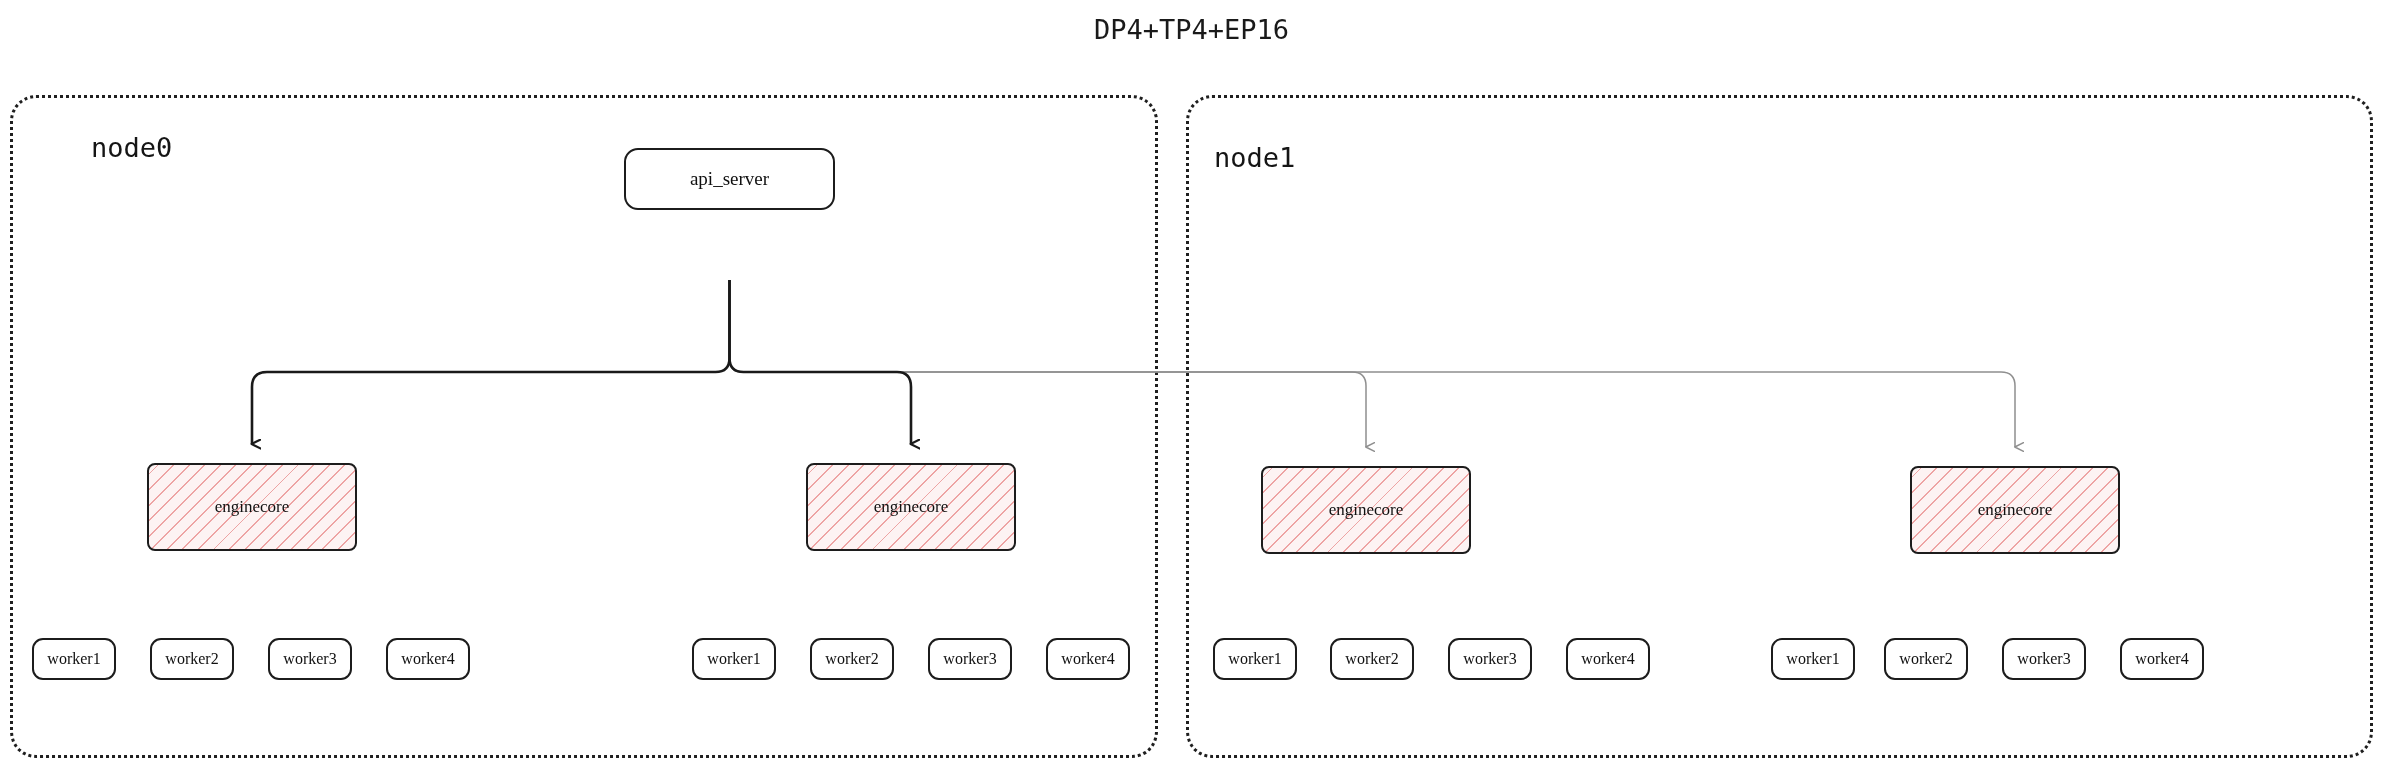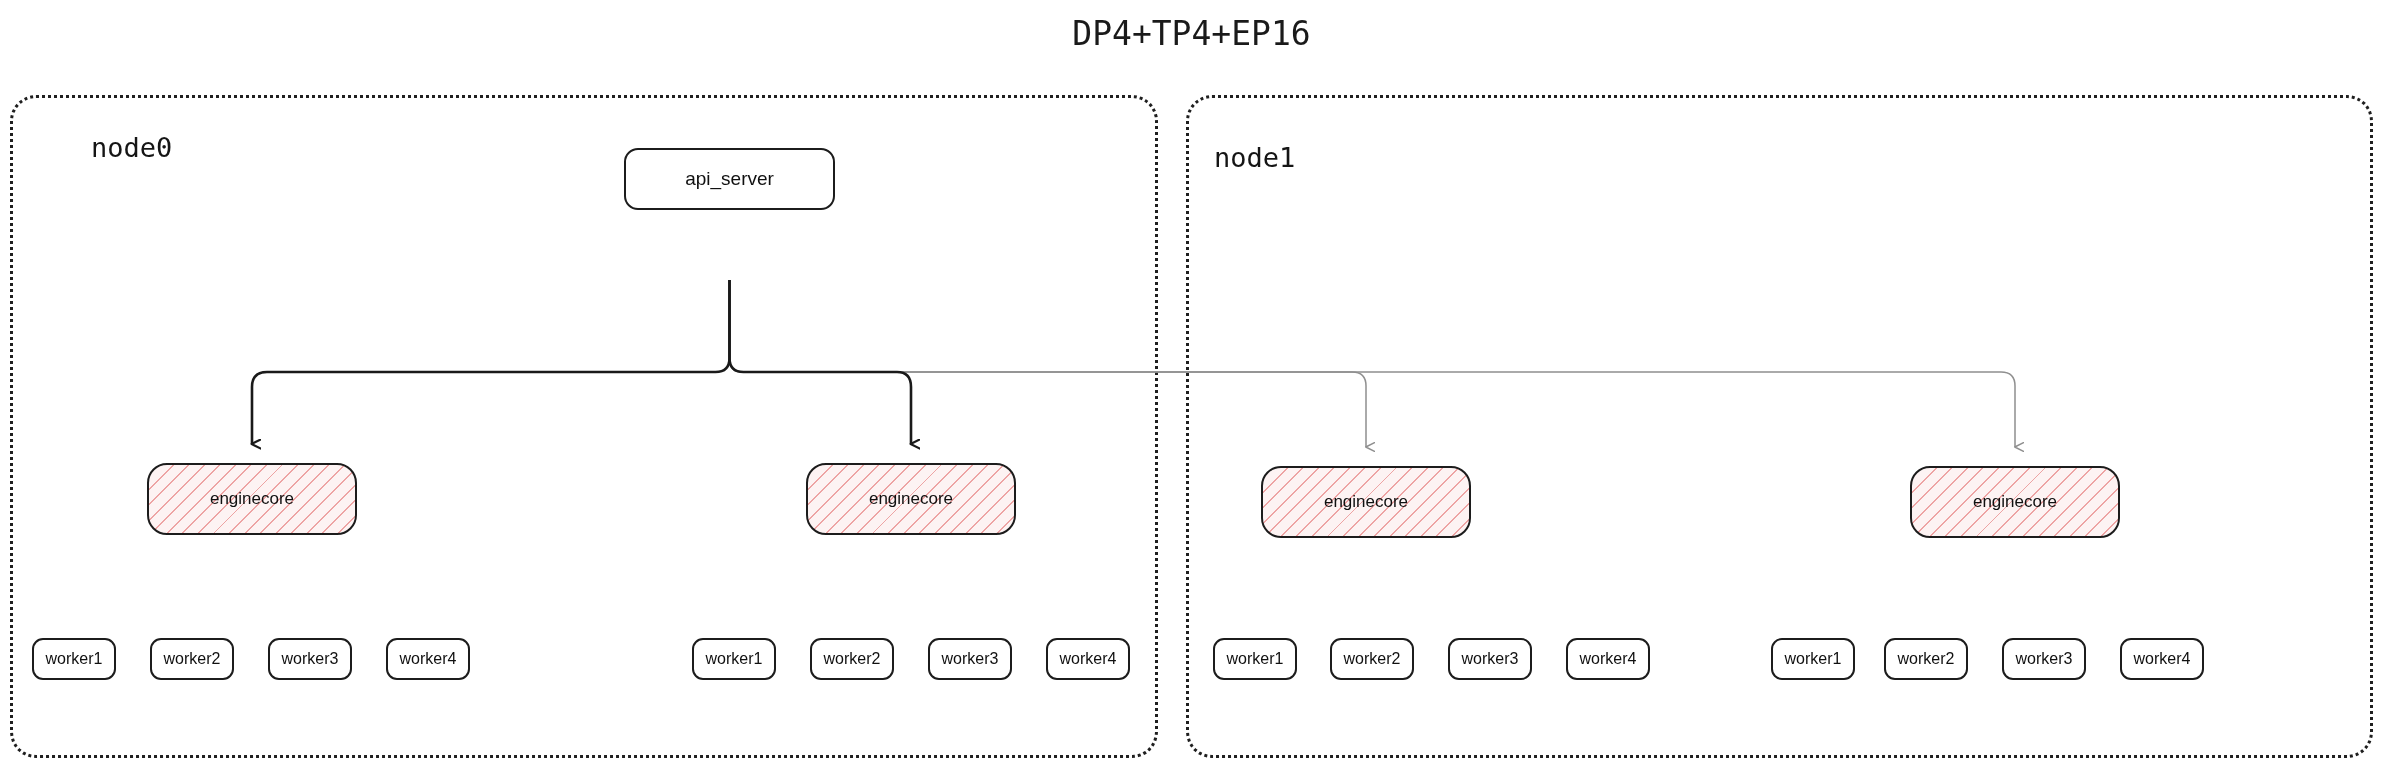--- a/index.html
+++ b/index.html
@@ -23,21 +23,21 @@
   }
 
   
   .diagram-title {
     position: absolute;
     left: 0;
     top: 14px;
     width: 2383px;
     text-align: center;
     font-family: "DejaVu Sans Mono", monospace;
-    font-size: 33px;
+    font-size: 27px;
     color: #1a1a1a;
     letter-spacing: 0px;
     white-space: nowrap;
   }
 
   
   .node-container {
     position: absolute;
     border: 3px dotted #1f1f1f;
     border-radius: 26px;
@@ -61,21 +61,21 @@
   .box {
     position: absolute;
     box-sizing: border-box;
     border: 2.3px solid #1c1c1c;
     border-radius: 14px;
     display: flex;
     align-items: center;
     justify-content: center;
     background: #ffffff;
     color: #101010;
-    font-family: Liberation Sans, sans-serif;
+    font-family: Liberation Serif, serif;
     white-space: nowrap;
   }
 
   
   #api-server-box {
     left: 624px; top: 148px; width: 211px; height: 62px;
     font-size: 19px;
     z-index: 3;
   }
 
@@ -89,23 +89,23 @@
       -45deg,
       rgba(110,200,135,0.85) 0px,
       rgba(110,200,135,0.85) 1.4px,
       rgba(0,0,0,0) 1.4px,
       rgba(0,0,0,0) 11px
     );
   }
 
   
   .enginecore-box {
-    width: 210px; height: 72px;
+    width: 210px; height: 88px;
     font-size: 17px;
-    border-radius: 20px;
+    border-radius: 8px;
     background-color: #fdf3f3;
     background-image: repeating-linear-gradient(
       -45deg,
       rgba(231,130,130,0.70) 0px,
       rgba(231,130,130,0.70) 1.4px,
       rgba(0,0,0,0) 1.4px,
       rgba(0,0,0,0) 11px
     );
   }
   #enginecore-n0-0 { left: 147px;  top: 463px; }

